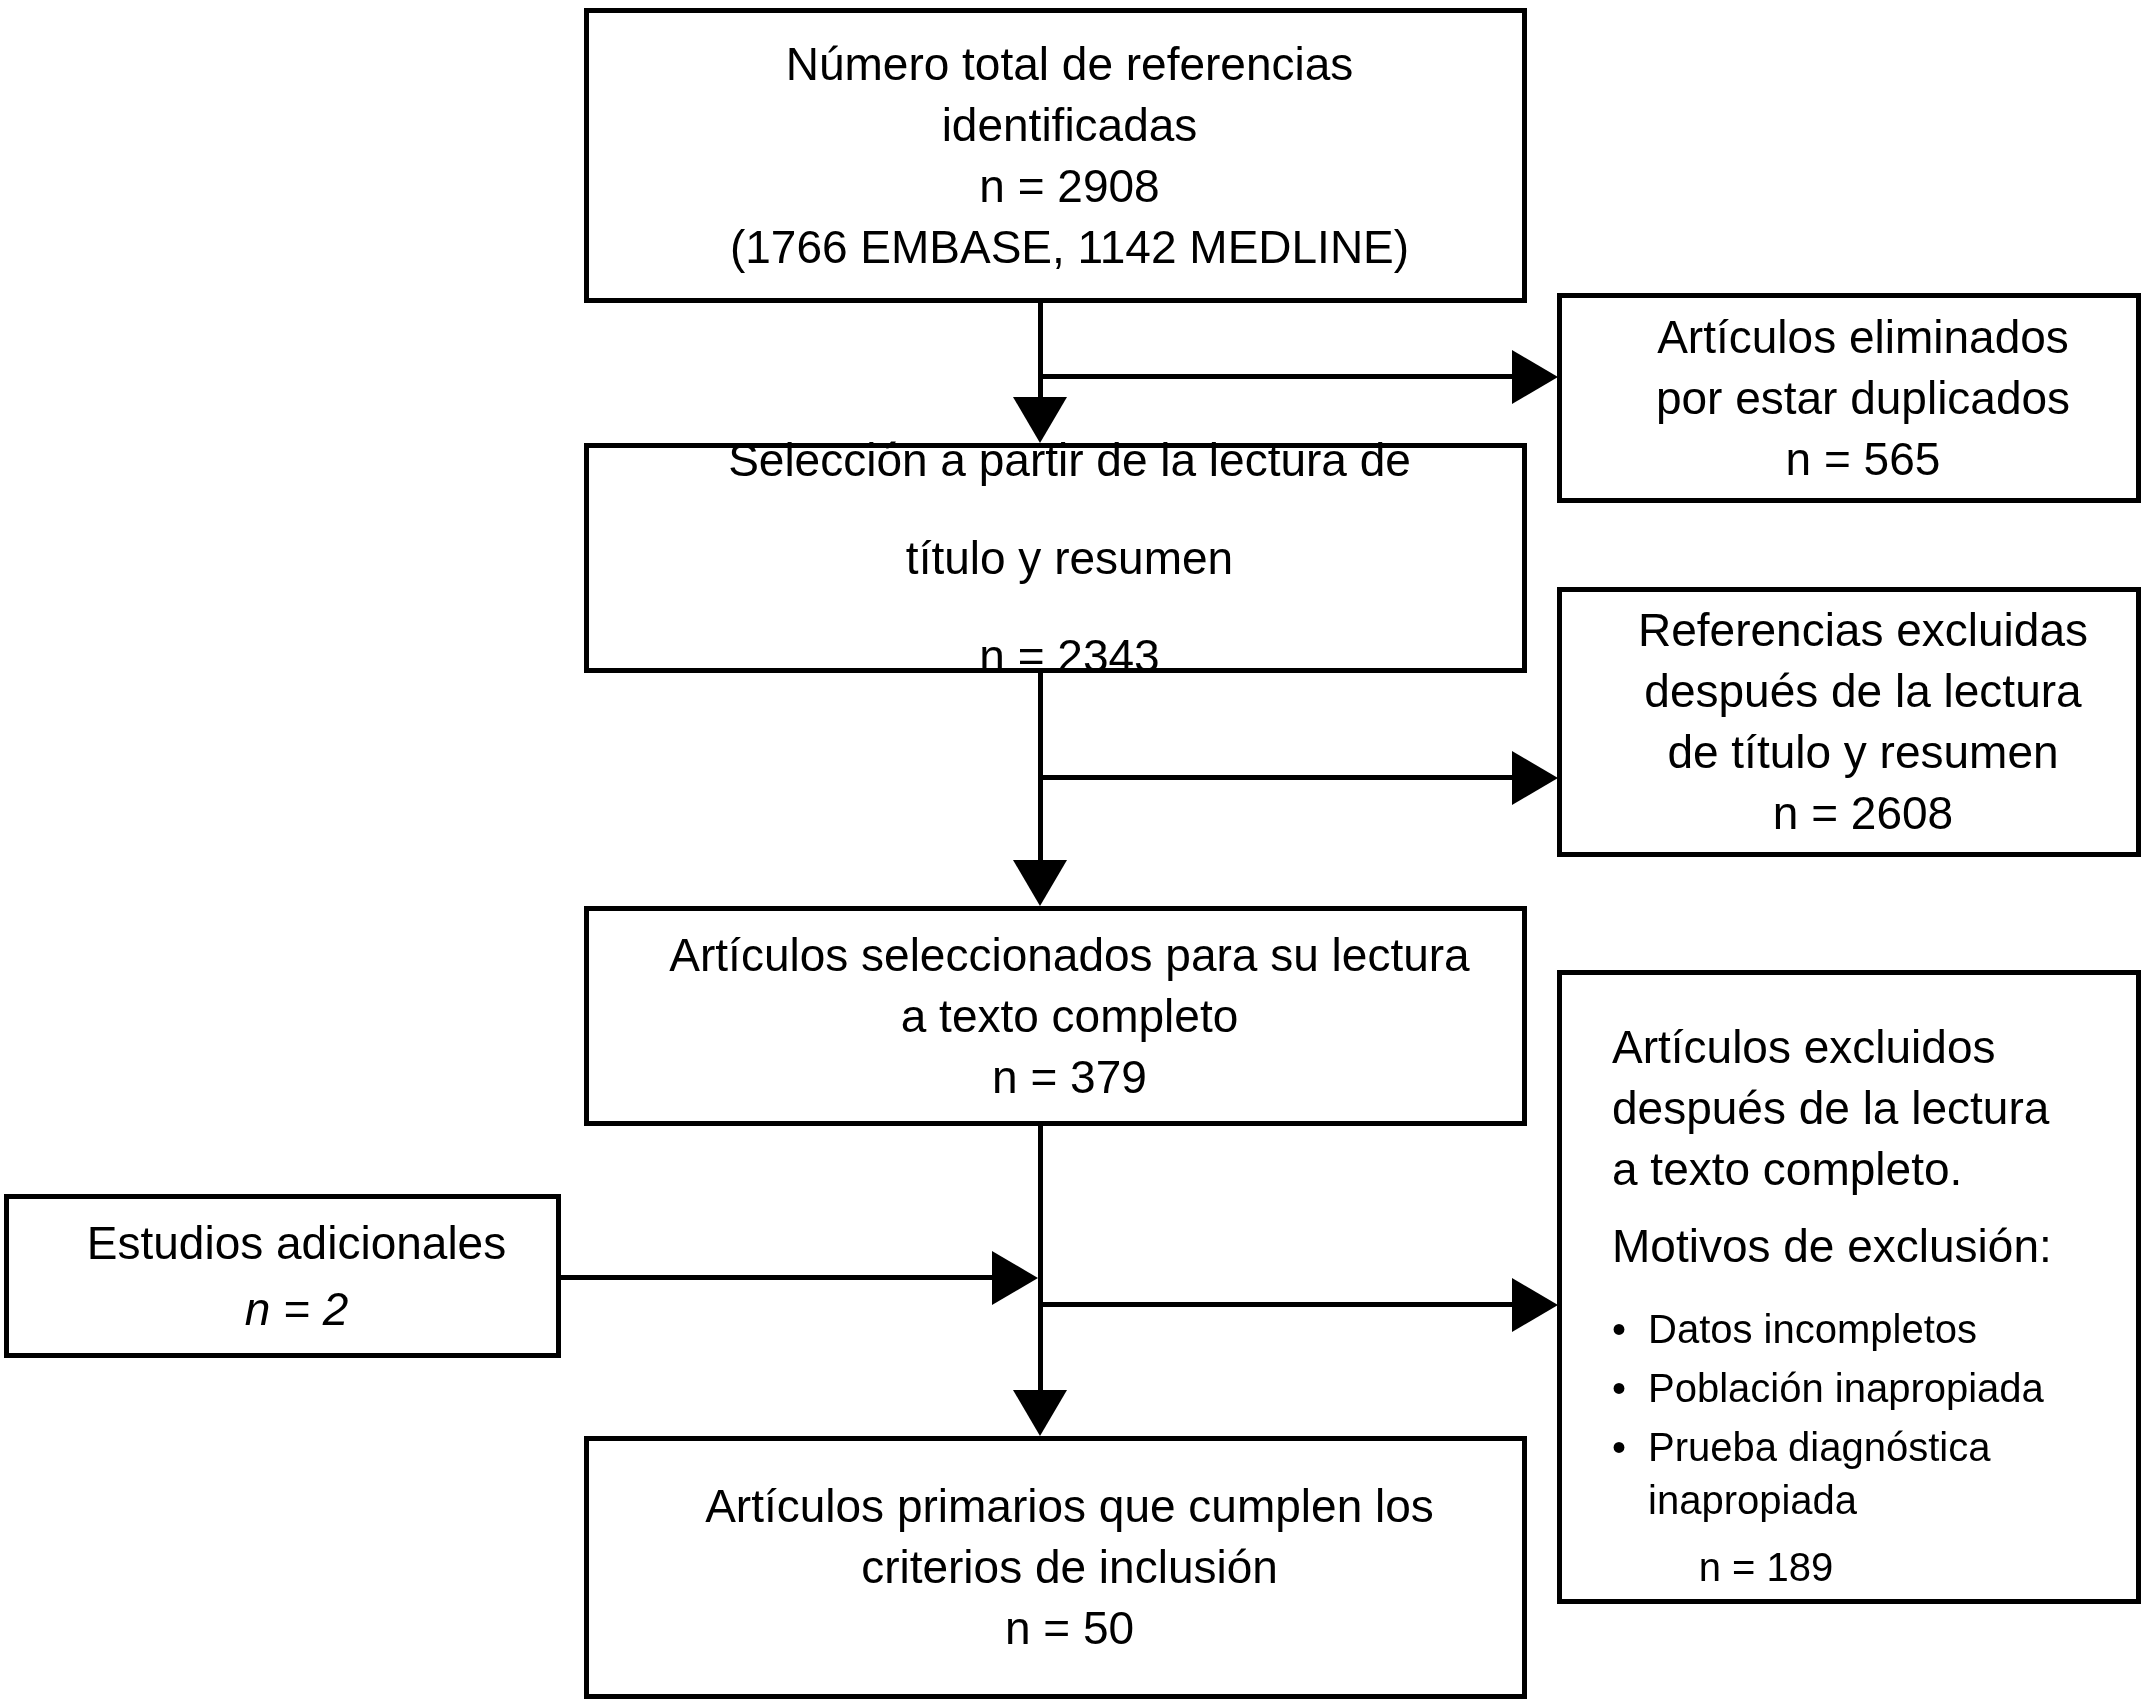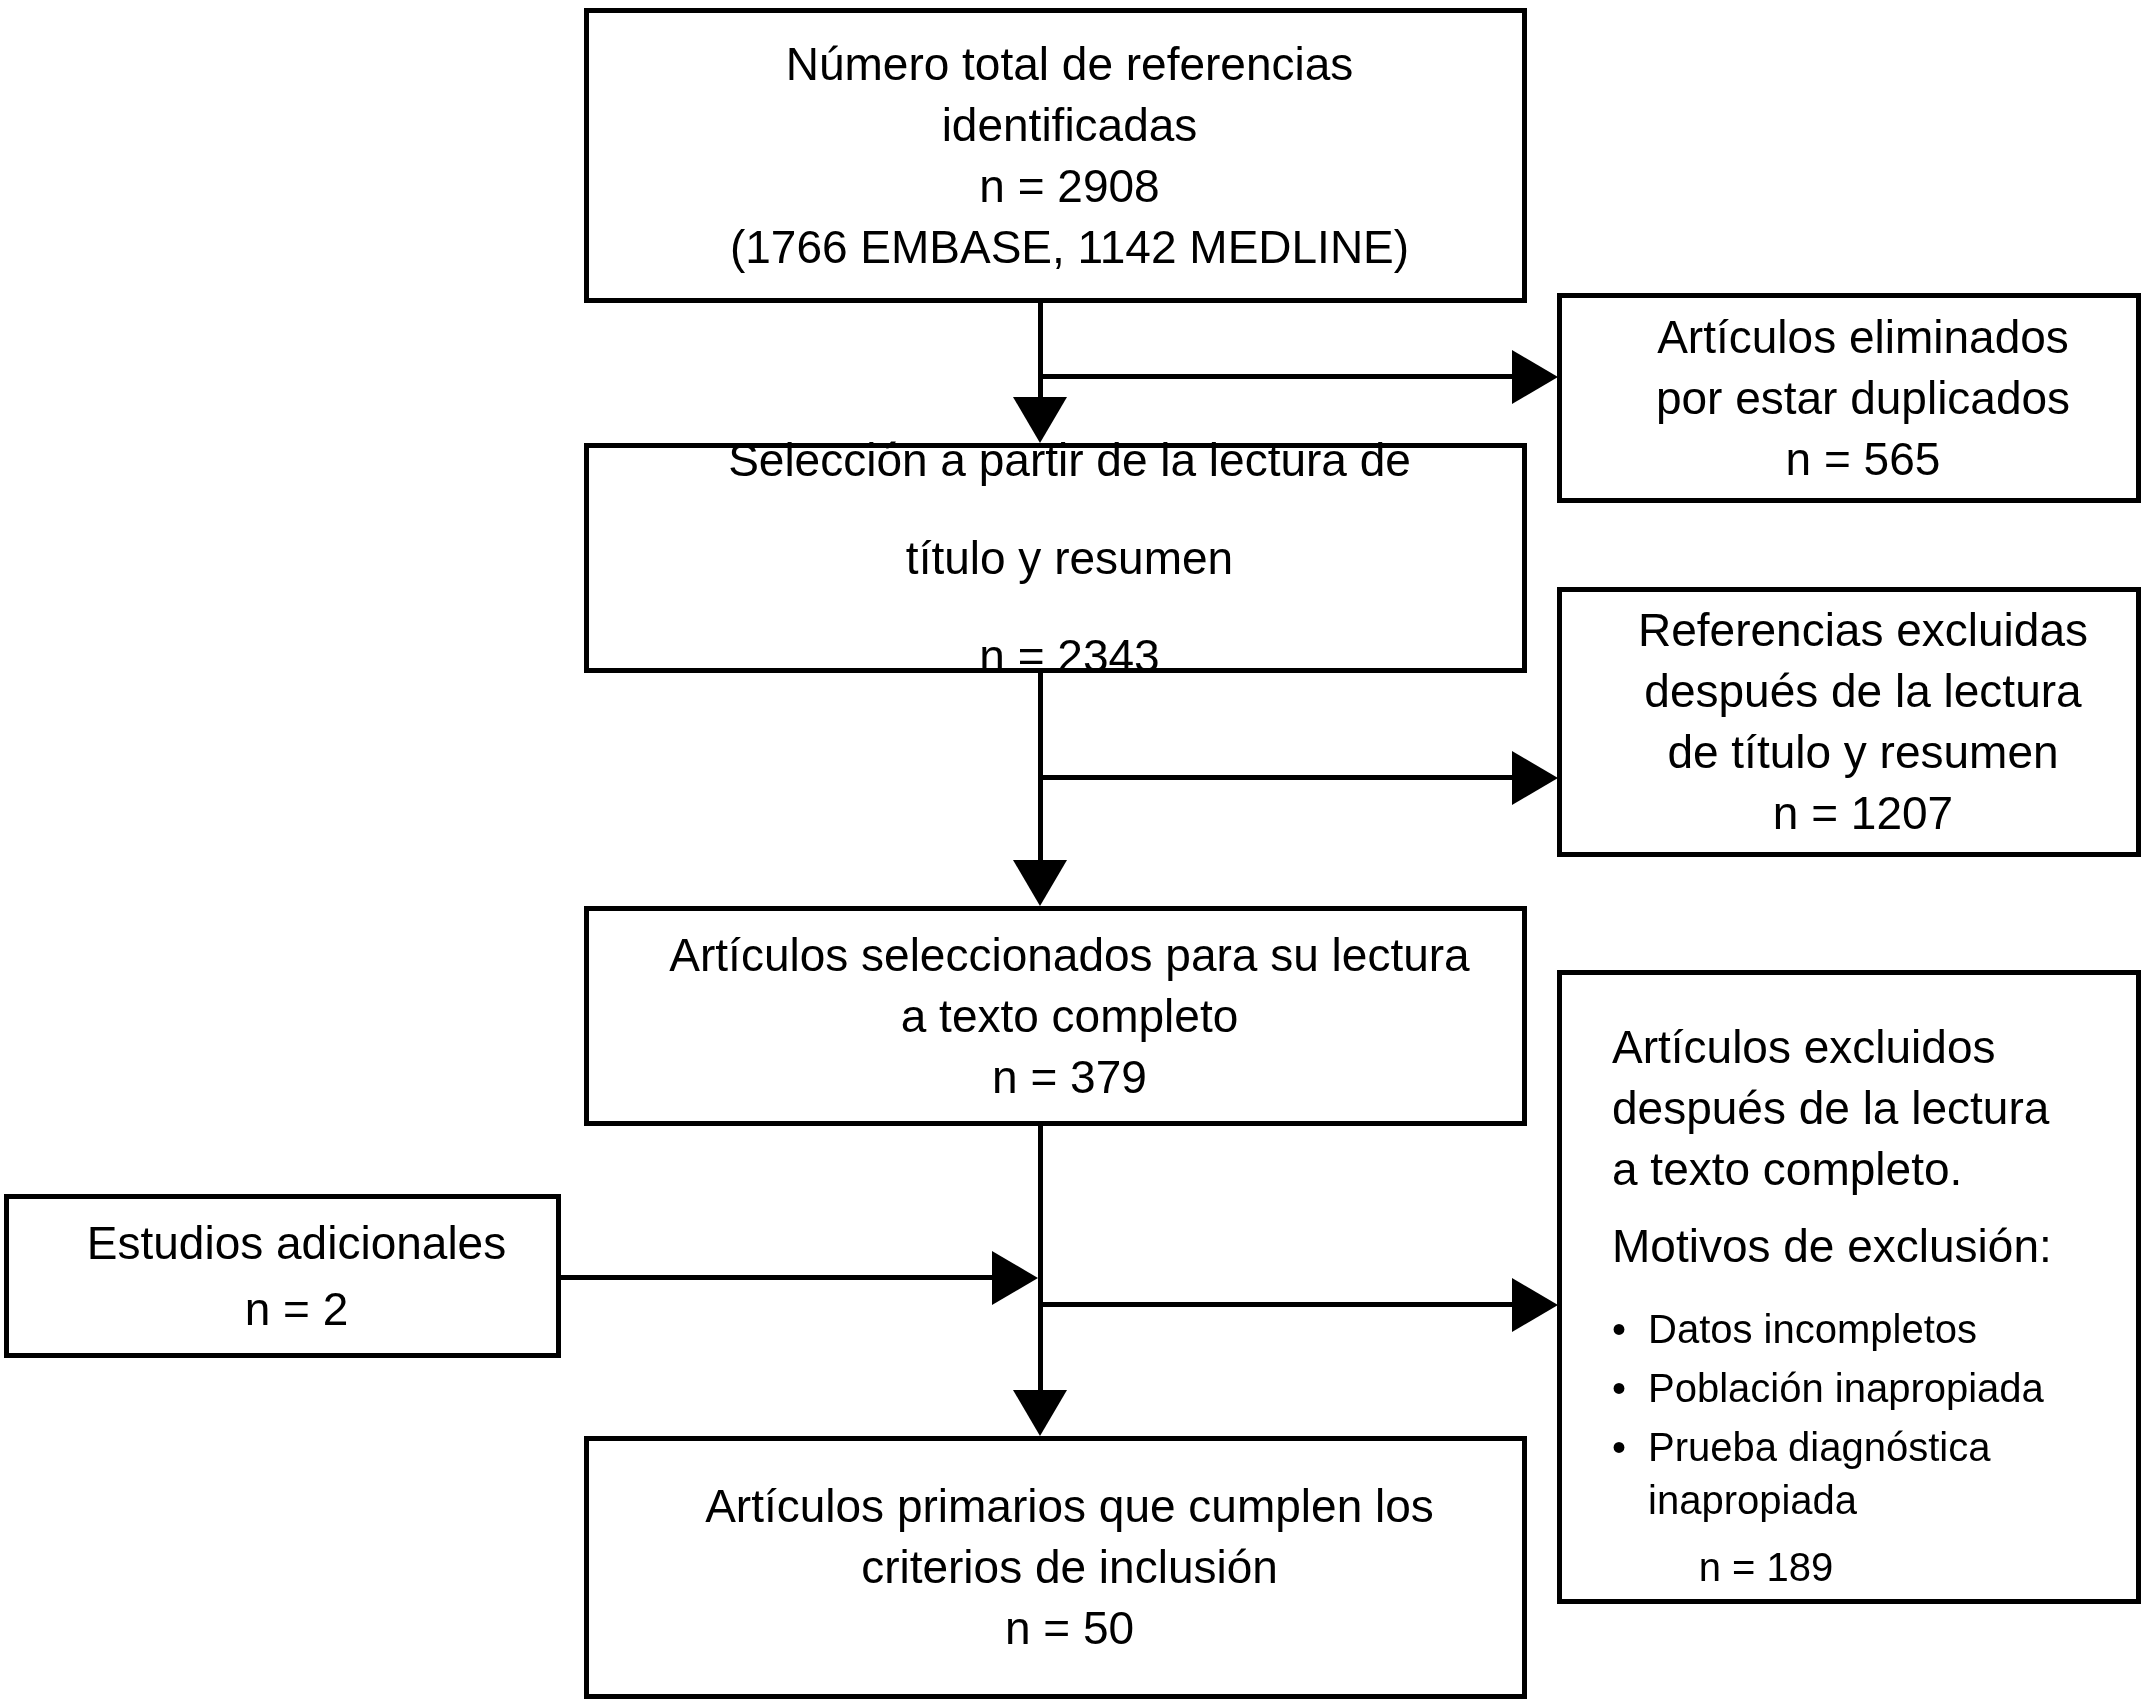--- a/index.html
+++ b/index.html
@@ -57,21 +57,21 @@
     border-left: 46px solid #000000;
   }
   
   #box-identified         { left: 584px;  top: 8px;    width: 943px; height: 295px; }
   #box-duplicates         { left: 1557px; top: 293px;  width: 584px; height: 210px; }
   #box-screening          { left: 584px;  top: 443px;  width: 943px; height: 230px; gap: 37px; }
   #box-excluded-screening { left: 1557px; top: 587px;  width: 584px; height: 270px; }
   #box-fulltext           { left: 584px;  top: 906px;  width: 943px; height: 220px; }
   #box-additional         { left: 4px;    top: 1194px; width: 557px; height: 164px; }
   #box-included           { left: 584px;  top: 1436px; width: 943px; height: 263px; }
-  #box-additional .bline + .bline { margin-top: 5px; }
+  #box-additional .bline + .bline { margin-top: 5px; font-style: italic; }
 
   
   #box-excluded-fulltext {
     left: 1557px; top: 970px; width: 584px; height: 634px;
     display: block;
     text-align: left;
     padding: 42px 28px 20px 50px;
   }
   .xft-title-line, .xft-subtitle {
     font-size: 46px;
@@ -132,21 +132,21 @@
   <div class="box" id="box-screening">
     <div class="bline">Selección a partir de la lectura de</div>
     <div class="bline">título y resumen</div>
     <div class="bline">n = 2343</div>
   </div>
 
   <div class="box" id="box-excluded-screening">
     <div class="bline">Referencias excluidas</div>
     <div class="bline">después de la lectura</div>
     <div class="bline">de título y resumen</div>
-    <div class="bline">n = 1207</div>
+    <div class="bline">n = 2608</div>
   </div>
 
   <div class="box" id="box-fulltext">
     <div class="bline">Artículos seleccionados para su lectura</div>
     <div class="bline">a texto completo</div>
     <div class="bline">n = 379</div>
   </div>
 
   <div class="box" id="box-additional">
     <div class="bline">Estudios adicionales</div>

